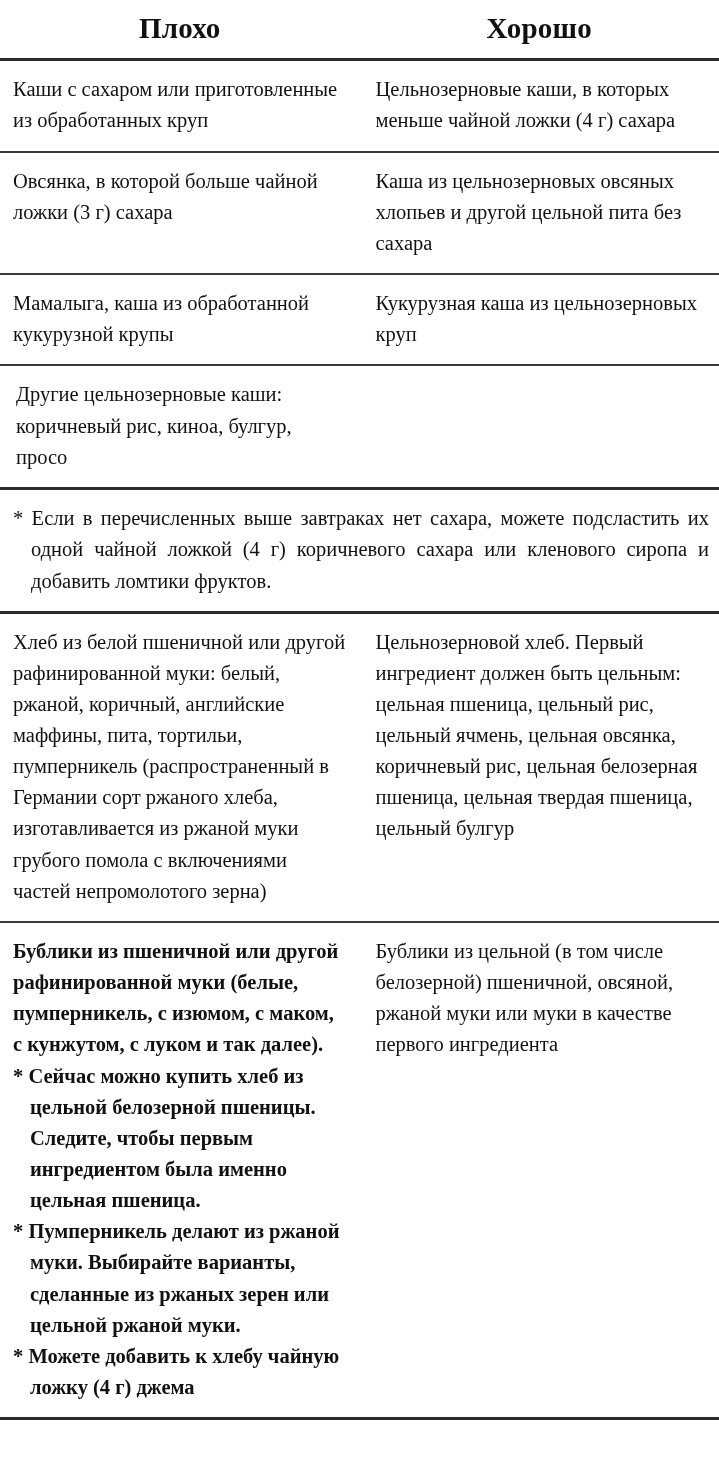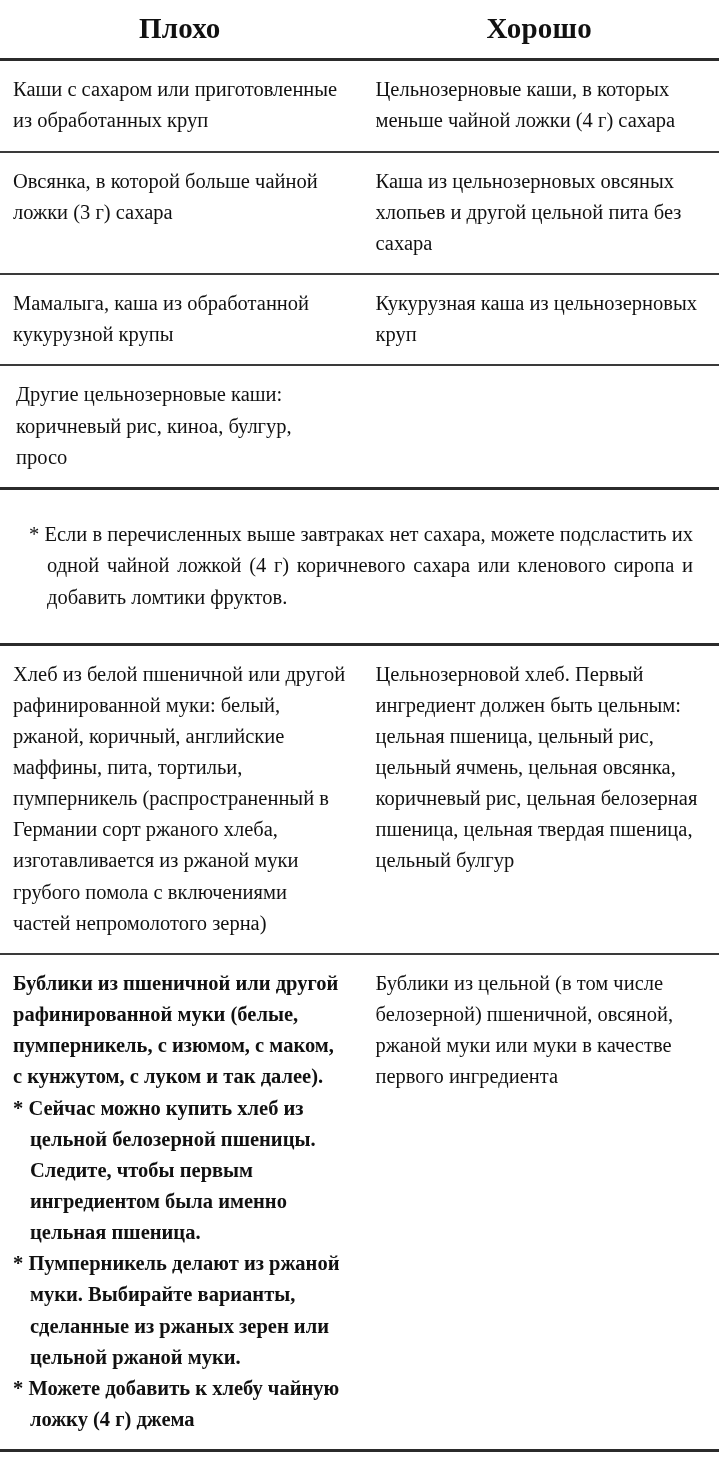--- a/index.html
+++ b/index.html
@@ -87,21 +87,21 @@
   
   .band {
     width: 100%;
     box-sizing: border-box;
     font-size: 20.5px;
     line-height: 1.54;
     padding: 13px 10px 13px 13px;
     text-align: justify;
   }
   .band p {
-    margin: 16px;
+    margin: 0;
     padding-left: 18px;
     text-indent: -18px;
   }
 </style>
 </head>
 <body>
 
 <div class="table">
 
   <div class="head-row">

